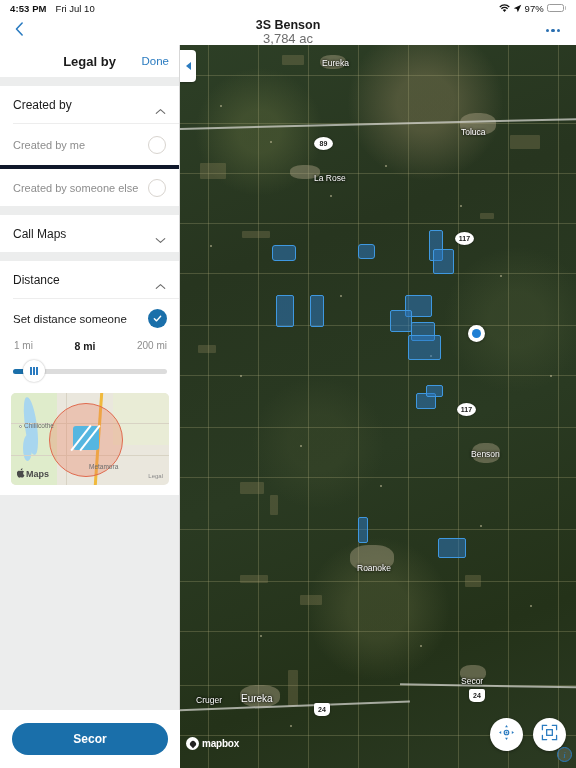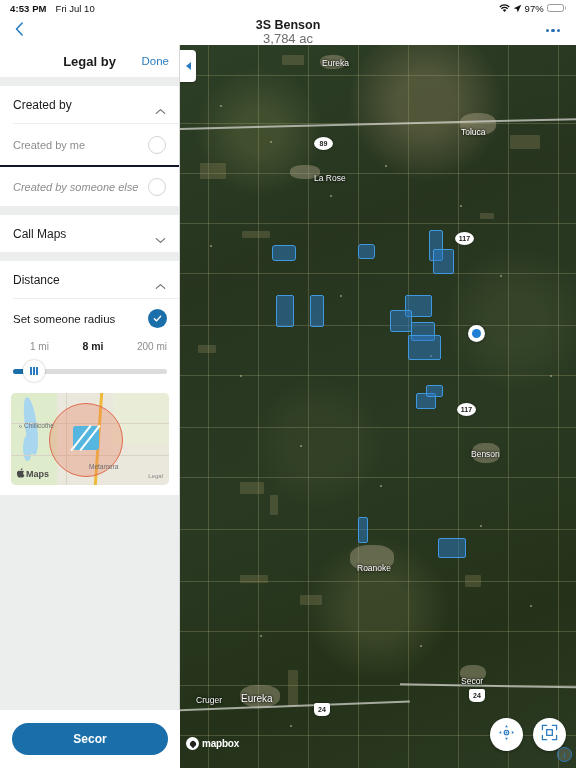--- a/index.html
+++ b/index.html
@@ -83,40 +83,40 @@
     height: 37px; display: flex; align-items: center; padding: 0 13px;
     justify-content: space-between; cursor: pointer;
   }
   .group-title { font-size: 12px; color: #1b1b1b; }
   .chev { width: 11px; height: 7px; }
 
   .opt-row {
     height: 41px; display: flex; align-items: center; justify-content: space-between;
     padding: 0 13px 0 13px; cursor: pointer;
   }
-  .opt-row + .opt-row { border-top: 2px solid #0f172a; font-style: italic; }
+  .opt-row + .opt-row { border-top: 4px solid #0f172a; }
   .opt-label { font-size: 11px; color: #8d8d8d; }
   .radio {
     width: 18px; height: 18px; border-radius: 50%;
     border: 1px solid #d8d4cf; background: #fff;
   }
   .divider-inset { height:1px; background:#ededed; margin-left:13px; }
 
   .radius-row {
     height: 39px; display: flex; align-items: center; justify-content: space-between;
     padding: 0 12px 0 13px; cursor: pointer;
   }
   .radius-label { font-size: 11.5px; color: #1b1b1b; }
   .check-circle {
     width: 19px; height: 19px; border-radius: 50%; background: #1a6faa;
     display: flex; align-items: center; justify-content: center;
   }
   .ticks {
-    display: flex; justify-content: space-between; align-items: center;
-    padding: 2px 12px 0 30px;
+    display: flex; justify-content: space-between; align-items: flex-start;
+    padding: 2px 12px 0 14px;
   }
   .tick { font-size: 10px; color: #8d8d8d; }
   .tick.mid { color: #1b1b1b; font-weight: 700; font-size: 10.5px; }
   .slider-wrap {
     position: relative; height: 30px; margin: 4px 12px 0 13px;
   }
   .slider-track {
     position: absolute; top: 13px; left: 0; right: 0; height: 5px;
     background: #dcdcdc; border-radius: 3px;
   }
@@ -386,21 +386,21 @@
         <span class="group-title">Distance</span>
         <span class="chev">
           <svg viewBox="0 0 14 9" width="11" height="7">
               <polyline points="1.5,7 7,2 12.5,7" fill="none" stroke="#6b6b6b" stroke-width="1.4" stroke-linecap="round" stroke-linejoin="round"></polyline>
             </svg>
         </span>
       </div>
       <div class="divider-inset"></div>
 
       <div class="radius-row">
-        <span class="radius-label">Set someone radius</span>
+        <span class="radius-label">Set distance someone</span>
         <span class="check-circle">
           <span>
             <svg viewBox="0 0 14 14" width="11" height="11">
                 <polyline points="3,7.4 5.8,10 11,4.2" fill="none" stroke="#fff" stroke-width="1.8" stroke-linecap="round" stroke-linejoin="round"></polyline>
               </svg>
           </span>
         </span>
       </div>
 
       <div class="ticks">

